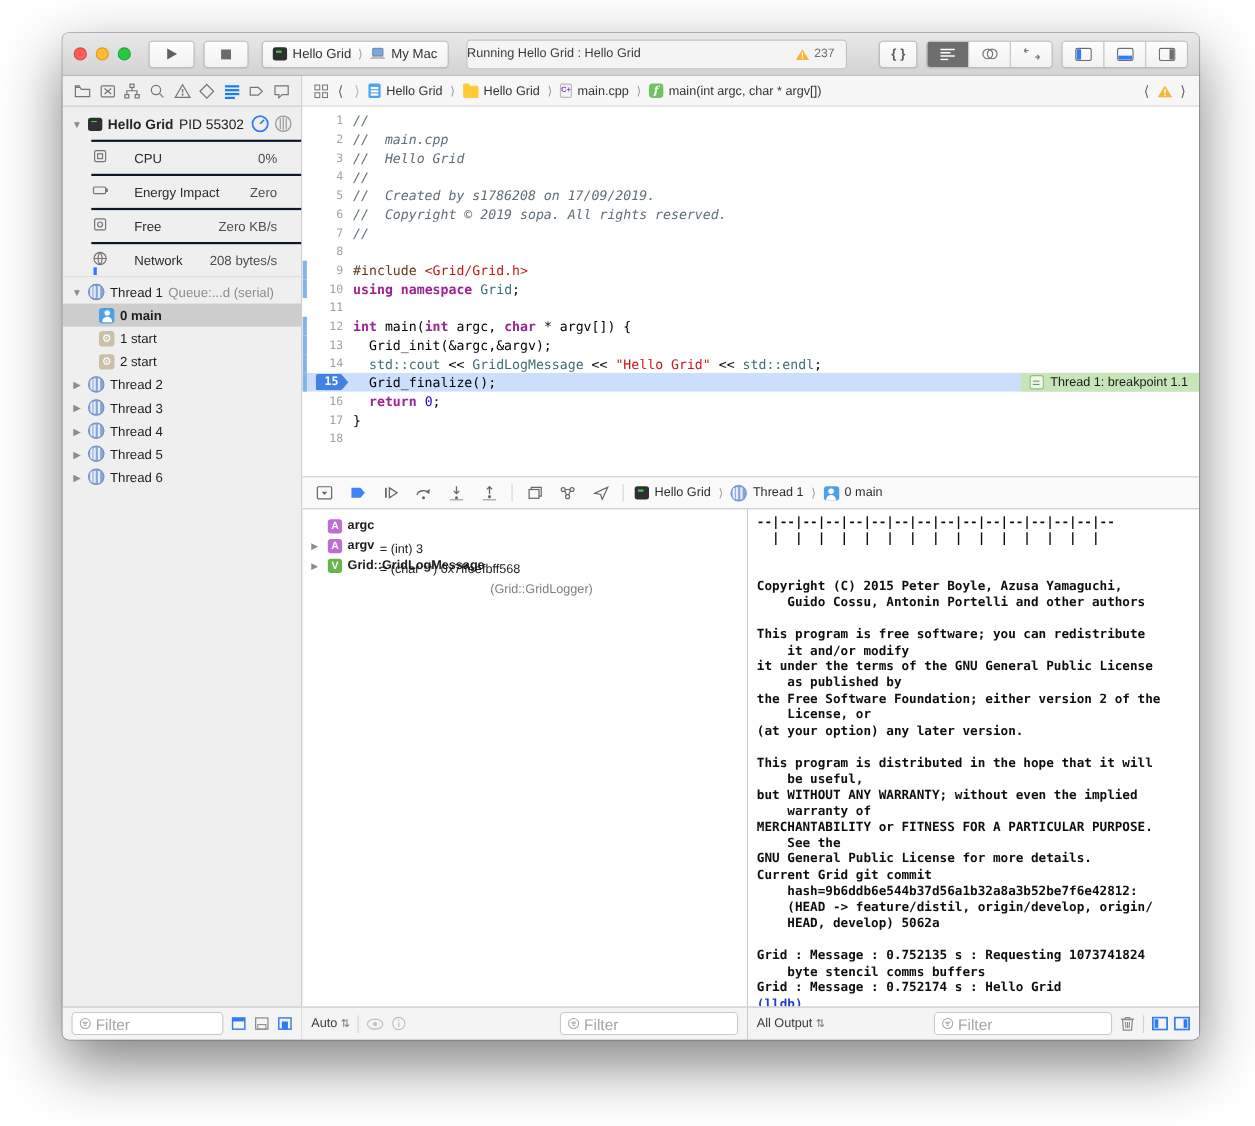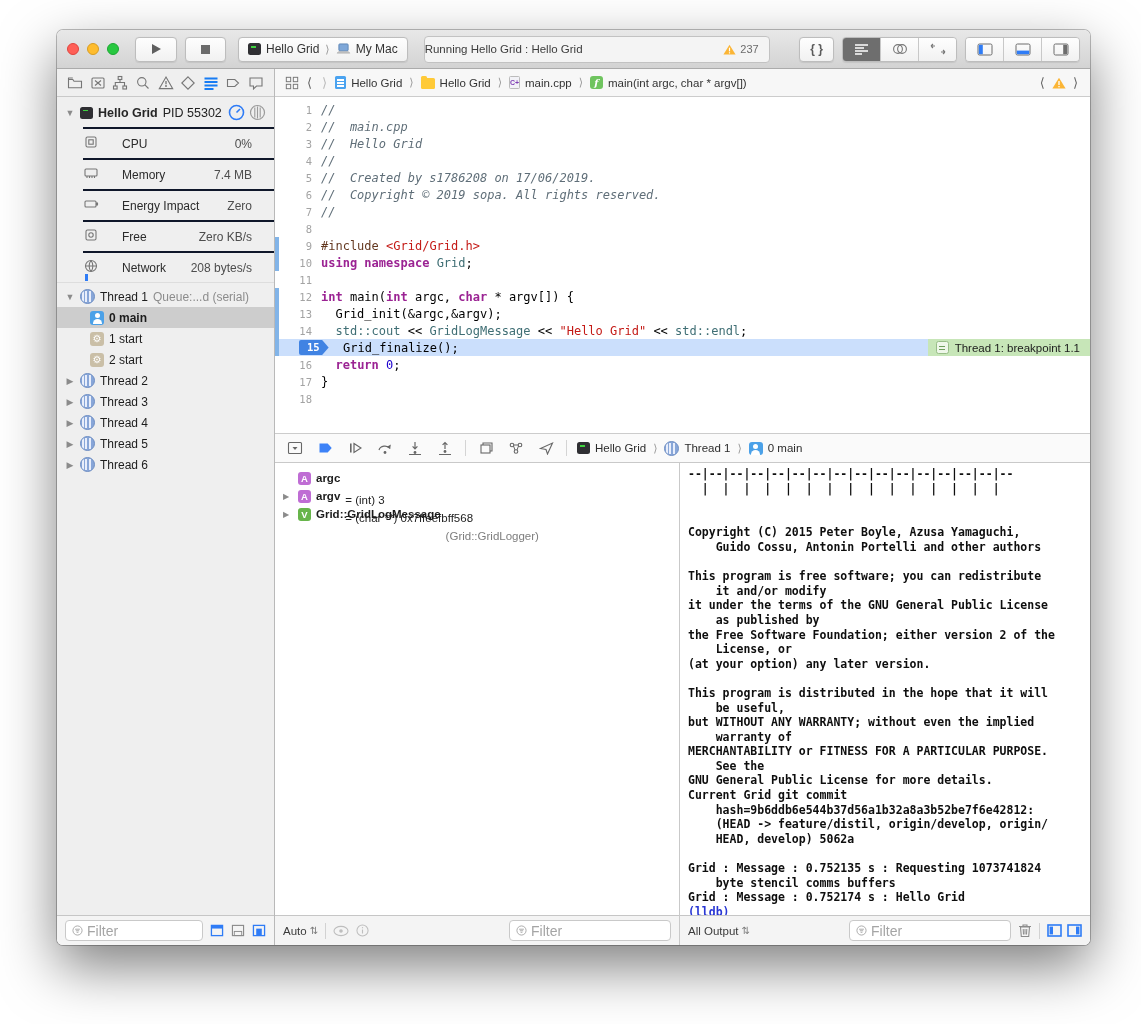--- a/index.html
+++ b/index.html
@@ -76,21 +76,21 @@
   .jump-right{margin-left:auto;display:flex;align-items:center;gap:5px;}
 
   
   .code{flex:0 0 332px;overflow:hidden;padding-top:4px;font-family:"DejaVu Sans Mono",monospace;font-size:12px;position:relative;border-bottom:1px solid #ccc;background:#fff;}
   .line{display:flex;align-items:center;height:17px;position:relative;}
   .line .gut{flex:0 0 46px;text-align:right;padding-right:9px;font-size:10.5px;color:#a3a3a3;box-sizing:border-box;}
   .line.changed:before{content:"";position:absolute;left:0;top:0;bottom:0;width:4px;background:#82b4e8;}
   .line .src{white-space:pre;}
   .line.cur{background:#cbdffc;}
   .line.cur .gut{padding-right:0;text-align:left;}
-  .bp-badge{display:inline-block;background:#4083e3;color:#fff;font-size:10.5px;font-weight:700;line-height:15px;padding:0 9px 0 8px;margin-left:24px;
+  .bp-badge{display:inline-block;background:#4083e3;color:#fff;font-size:10.5px;font-weight:700;line-height:15px;padding:0 9px 0 8px;margin-left:12px;
     clip-path:polygon(0 0,78% 0,100% 50%,78% 100%,0 100%);border-radius:2px;}
   .annot{margin-left:auto;align-self:stretch;background:#c7e6b8;display:flex;align-items:center;gap:6px;padding:0 10px 0 8px;font-size:11.5px;color:#1b1b1b;font-family:Liberation Sans, sans-serif;}
   .annot .aicon{width:13px;height:13px;border-radius:2.5px;background:#eef7e9;border:1px solid #98bd87;box-sizing:border-box;position:relative;}
   .annot .aicon:after{content:"";position:absolute;left:2.5px;top:4px;right:2.5px;height:1.2px;background:#6f9e5c;box-shadow:0 3px 0 #6f9e5c;}
   .cm{color:#5f6e78;font-style:italic}.kw{color:#9b2393;font-weight:700}.ty{color:#3f6e74}
   .str{color:#c41a16}.num{color:#1c00cf}.pp{color:#643820}.pl{color:#000}
 
   
   .debugbar{height:28px;flex:0 0 28px;border-bottom:1px solid #c9c9c9;display:flex;align-items:center;gap:10px;padding:0 10px;background:#fafafa;font-size:11.5px;color:#2d2d2d;}
   .dbsep{width:1px;height:16px;background:#d4d4d4;}
@@ -299,28 +299,20 @@
             <div class="gauge">
               <span><svg width="16" height="16" viewBox="0 0 16 16" fill="none" stroke="#767676" stroke-width="1.1">
                   <rect x="3" y="3" width="10" height="10" rx="1.5"></rect>
                   <rect x="5.8" y="5.8" width="4.4" height="4.4"></rect>
                 </svg></span>
               <span class="glabel">CPU</span>
               <span class="gval">0%</span>
             </div>
             <div class="gauge">
               <span><svg width="16" height="16" viewBox="0 0 16 16" fill="none" stroke="#767676" stroke-width="1.1">
-                  <rect x="2" y="4" width="12" height="7" rx="1"></rect>
-                  <path d="M4 11v2M6.5 11v2M9 11v2M11.5 11v2"></path>
-                </svg></span>
-              <span class="glabel">Memory</span>
-              <span class="gval">7.4 MB</span>
-            </div>
-            <div class="gauge">
-              <span><svg width="16" height="16" viewBox="0 0 16 16" fill="none" stroke="#767676" stroke-width="1.1">
                   <rect x="2" y="5" width="11" height="6" rx="1"></rect>
                   <path d="M13.5 7v2h1V7z" fill="#767676"></path>
                 </svg></span>
               <span class="glabel">Energy Impact</span>
               <span class="gval">Zero</span>
             </div>
             <div class="gauge">
               <span><svg width="16" height="16" viewBox="0 0 16 16" fill="none" stroke="#767676" stroke-width="1.1">
                   <rect x="3" y="3" width="10" height="10" rx="1.5"></rect>
                   <circle cx="8" cy="8" r="2.2"></circle>
@@ -478,21 +470,21 @@
           <div class="line">
             <span class="gut">3</span>
             <span class="src"><span class="cm">//  Hello Grid</span></span>
           </div>
           <div class="line">
             <span class="gut">4</span>
             <span class="src"><span class="cm">//</span></span>
           </div>
           <div class="line">
             <span class="gut">5</span>
-            <span class="src"><span class="cm">//  Created by s1786208 on 17/06/2019.</span></span>
+            <span class="src"><span class="cm">//  Created by s1786208 on 17/09/2019.</span></span>
           </div>
           <div class="line">
             <span class="gut">6</span>
             <span class="src"><span class="cm">//  Copyright © 2019 sopa. All rights reserved.</span></span>
           </div>
           <div class="line">
             <span class="gut">7</span>
             <span class="src"><span class="cm">//</span></span>
           </div>
           <div class="line">

